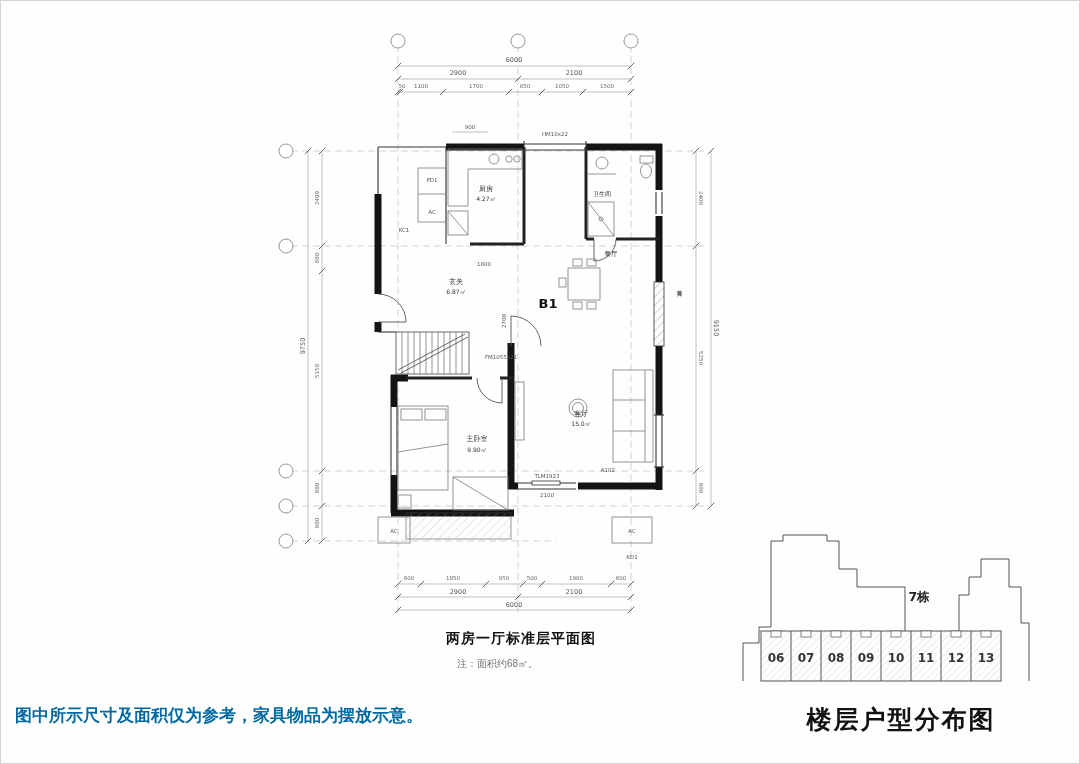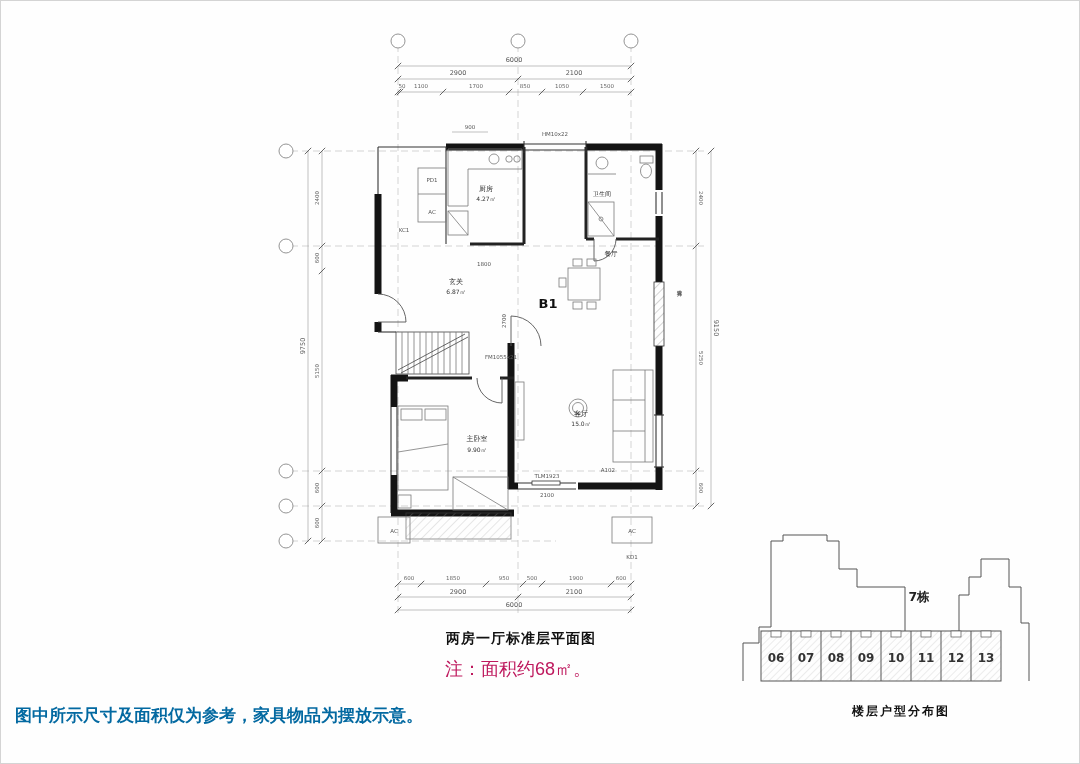--- a/index.html
+++ b/index.html
@@ -19,23 +19,23 @@
   .dimln{stroke:#999;stroke-width:0.6;}
   .w{stroke:#141414;stroke-width:7;}
   .w3{stroke:#222;stroke-width:3;}
   .tw{stroke:#333;stroke-width:1.1;fill:none;}
   .fu{stroke:#7a7a7a;stroke-width:0.8;fill:none;}
   .door{stroke:#555;stroke-width:0.9;fill:none;}
   .plan-title{
     position:absolute;left:330px;top:629px;width:380px;text-align:center;
     font-size:14px;font-weight:bold;color:#111;letter-spacing:1px;
   }
-  .plan-note{position:absolute;left:444px;top:656px;font-size:18px;color:#be185d;}
+  .plan-note{position:absolute;left:456px;top:656px;font-size:10px;color:#737373;}
   .disclaimer{position:absolute;left:14px;top:700px;font-size:17px;font-weight:600;color:#0369a1;line-height:29px;}
-  .dist-title{position:absolute;left:770px;top:702px;width:260px;text-align:center;font-size:12px;font-weight:bold;color:#111;letter-spacing:2px;}
+  .dist-title{position:absolute;left:770px;top:702px;width:260px;text-align:center;font-size:25px;font-weight:bold;color:#111;letter-spacing:2px;}
   .unitnum{font-size:12px;font-weight:600;text-anchor:middle;fill:#333;}
   .bldg{font-size:12.5px;font-weight:600;text-anchor:middle;fill:#222;}
   .sil{stroke:#555;stroke-width:1;fill:none;}
   .vert{writing-mode:vertical-rl;font-size:5.5px;fill:#555;}
 </style>
 </head>
 <body>
 
 <div class="page">
 

